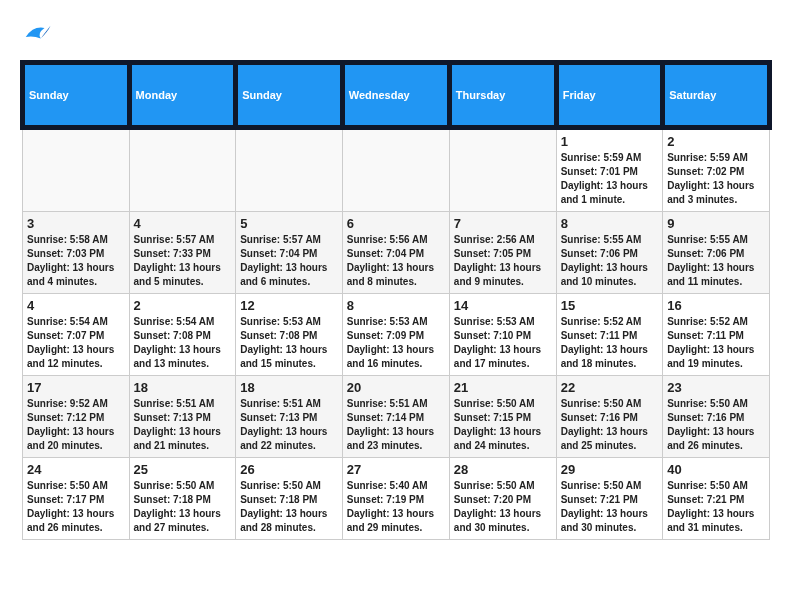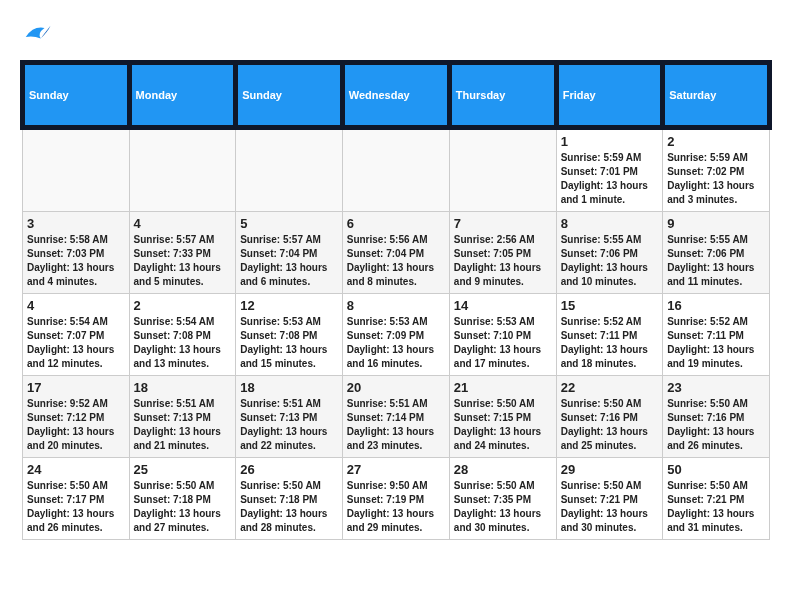--- a/index.html
+++ b/index.html
@@ -292,37 +292,37 @@
 Daylight: 13 hours and 27 minutes.</div>
         </td>
         <td>
           <span class="day-num">26</span>
           <div class="day-info">Sunrise: 5:50 AM
 Sunset: 7:18 PM
 Daylight: 13 hours and 28 minutes.</div>
         </td>
         <td>
           <span class="day-num">27</span>
-          <div class="day-info">Sunrise: 9:50 AM
+          <div class="day-info">Sunrise: 5:40 AM
 Sunset: 7:19 PM
 Daylight: 13 hours and 29 minutes.</div>
         </td>
         <td>
           <span class="day-num">28</span>
           <div class="day-info">Sunrise: 5:50 AM
-Sunset: 7:35 PM
+Sunset: 7:20 PM
 Daylight: 13 hours and 30 minutes.</div>
         </td>
         <td>
           <span class="day-num">29</span>
           <div class="day-info">Sunrise: 5:50 AM
 Sunset: 7:21 PM
 Daylight: 13 hours and 30 minutes.</div>
         </td>
         <td>
-          <span class="day-num">50</span>
+          <span class="day-num">40</span>
           <div class="day-info">Sunrise: 5:50 AM
 Sunset: 7:21 PM
 Daylight: 13 hours and 31 minutes.</div>
         </td>
       </tr>
     </tbody>
 </table>
 
 </body></html>

